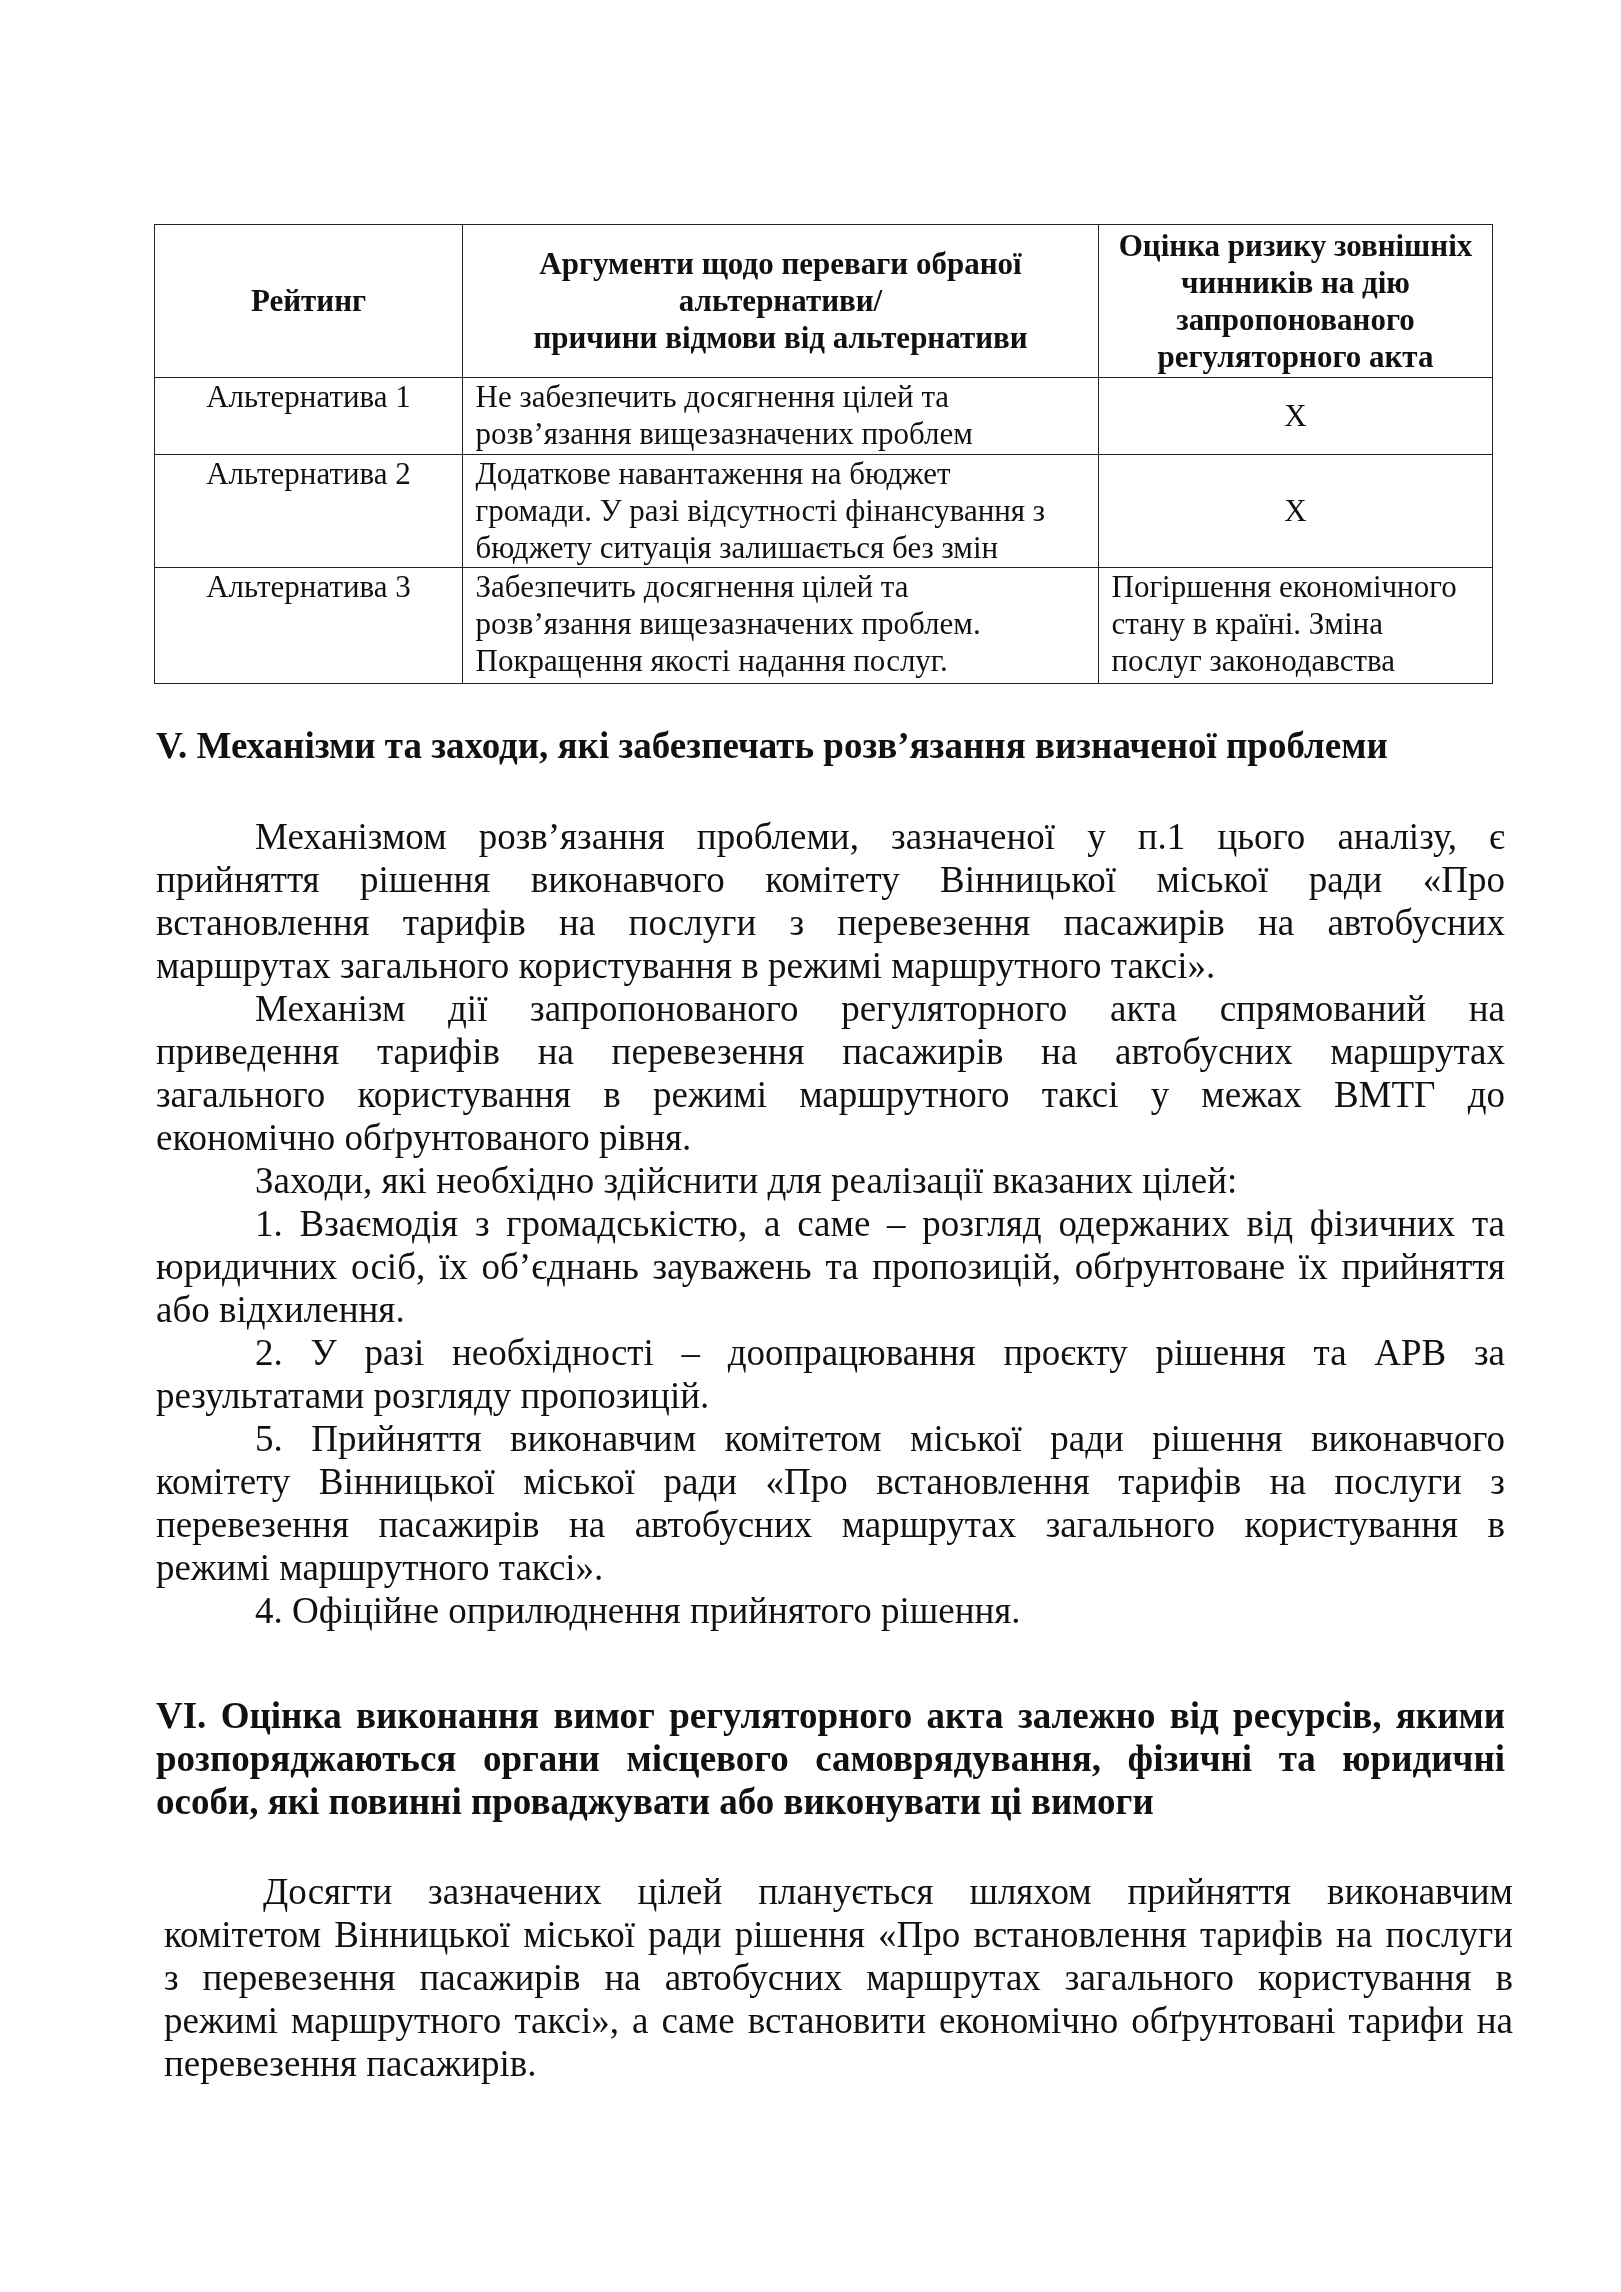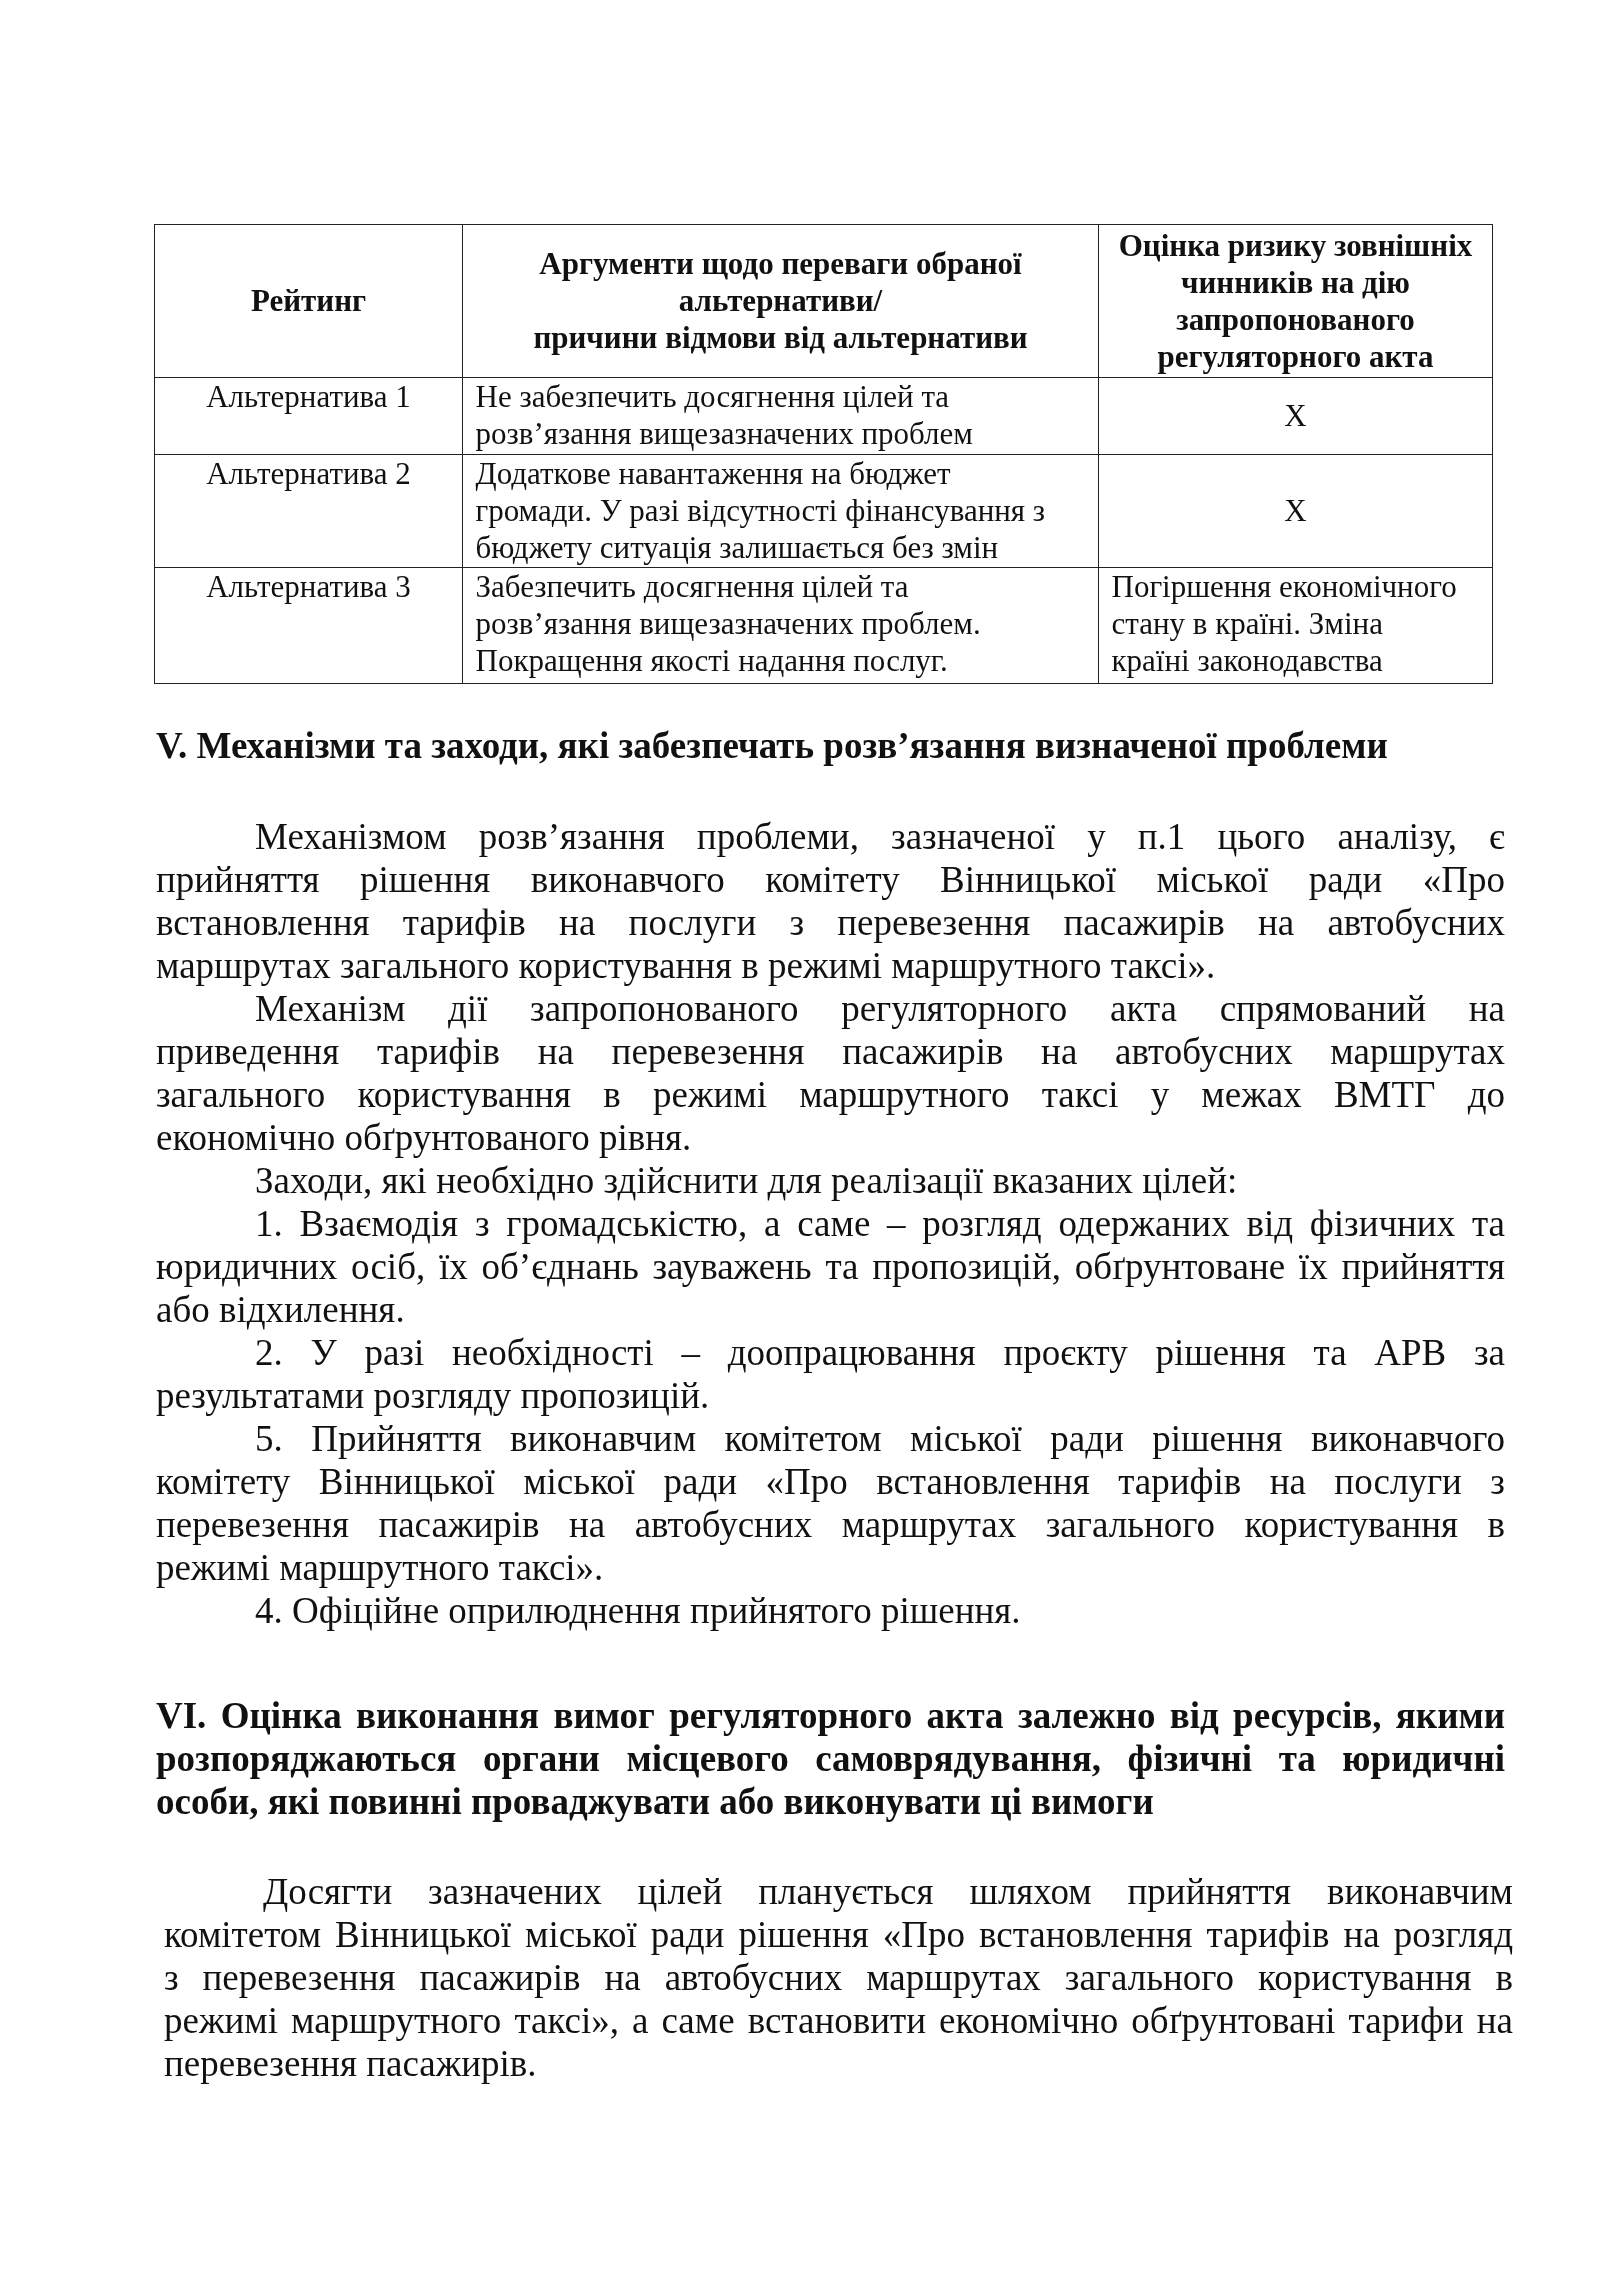--- a/index.html
+++ b/index.html
@@ -72,21 +72,21 @@
     <tr class="r3">
       <td class="c1">Альтернатива 3</td>
       <td>
         <span class="cellline">Забезпечить досягнення цілей та</span>
         <span class="cellline">розв’язання вищезазначених проблем.</span>
         <span class="cellline">Покращення якості надання послуг.</span>
       </td>
       <td>
         <span class="cellline">Погіршення економічного</span>
         <span class="cellline">стану в країні. Зміна</span>
-        <span class="cellline">країні законодавства</span>
+        <span class="cellline">послуг законодавства</span>
       </td>
     </tr>
   </tbody>
     </table>
 
   <div class="blk h" style="top:724px;">
     <span class="ln last">V. Механізми та заходи, які забезпечать розв’язання визначеної проблеми</span>
   </div>
 
   <div class="blk" style="top:815px;">
@@ -126,20 +126,20 @@
   </div>
 
   <div class="blk h" style="top:1694px;">
     <span class="ln">VI. Оцінка виконання вимог регуляторного акта залежно від ресурсів, якими</span>
     <span class="ln">розпоряджаються органи місцевого самоврядування, фізичні та юридичні</span>
     <span class="ln last">особи, які повинні проваджувати або виконувати ці вимоги</span>
   </div>
 
   <div class="blk" style="top:1870px;margin-left:8px;">
     <span class="ln ind">Досягти зазначених цілей планується шляхом прийняття виконавчим</span>
-    <span class="ln">комітетом Вінницької міської ради рішення «Про встановлення тарифів на розгляд</span>
+    <span class="ln">комітетом Вінницької міської ради рішення «Про встановлення тарифів на послуги</span>
     <span class="ln">з перевезення пасажирів на автобусних маршрутах загального користування в</span>
     <span class="ln">режимі маршрутного таксі», а саме встановити економічно обґрунтовані тарифи на</span>
     <span class="ln last">перевезення пасажирів.</span>
   </div>
 
 </div>
 
 
 </body></html>

